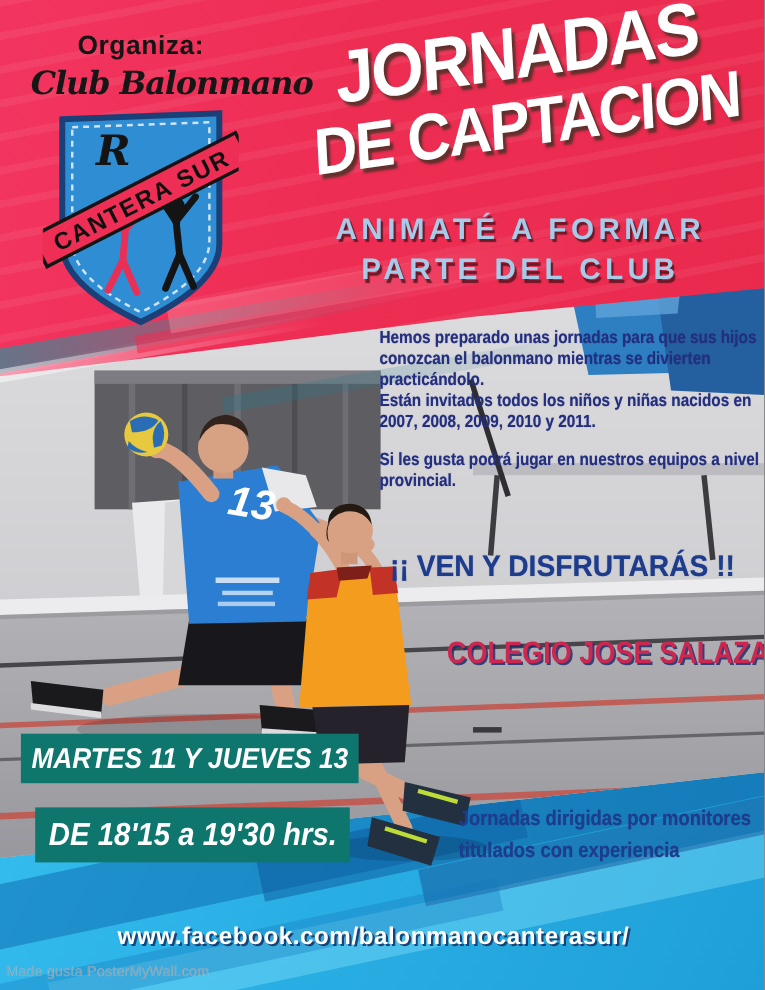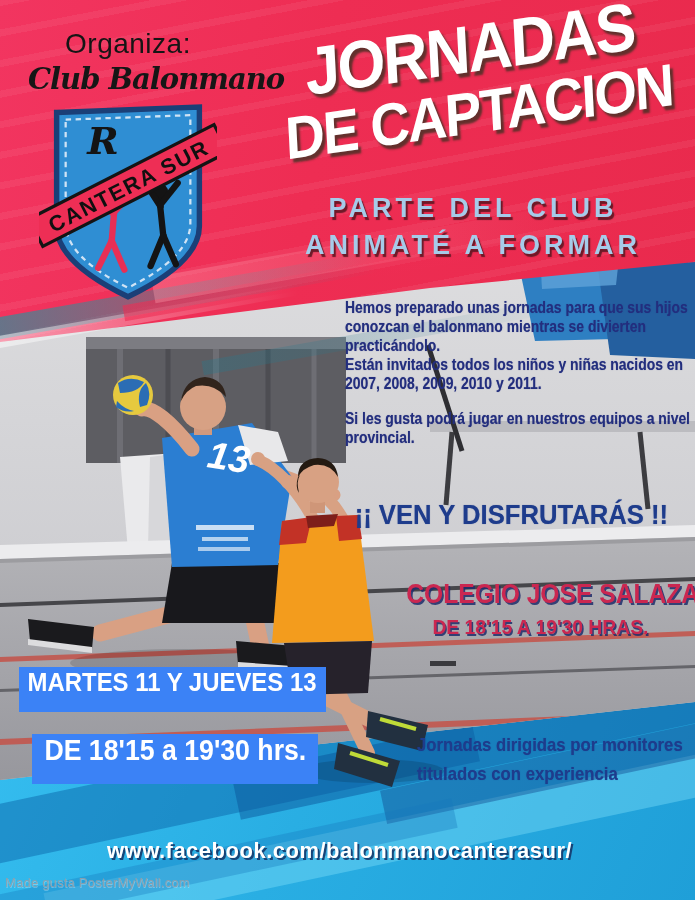--- a/index.html
+++ b/index.html
@@ -41,21 +41,21 @@
                background:linear-gradient(90deg,rgba(255,255,255,.55),rgba(255,255,255,0)); }
   .streak.t3 { left:120px; top:262px; width:500px; height:16px;
                background:linear-gradient(90deg,rgba(238,45,83,.6),rgba(238,45,83,0)); }
   .streak.t4 { left:150px; top:240px; width:430px; height:26px;
                background:linear-gradient(90deg,rgba(255,160,175,.35),rgba(255,160,175,0)); }
   .streak.t5 { left:200px; top:330px; width:360px; height:14px;
                background:linear-gradient(90deg,rgba(40,120,140,.35),rgba(40,120,140,0)); }
 
   
   .logo-block { position:absolute; left:28px; top:28px; width:200px; z-index:6; text-align:center; }
-  .organiza { font-size:28px; font-weight:normal; color:#151515; letter-spacing:.5px; }
+  .organiza { font-size:24px; font-weight:bold; color:#151515; letter-spacing:.5px; }
   .club-script {
     font-family:"DejaVu Serif", serif; font-style:italic; font-weight:bold;
     font-size:29px; color:#161616; margin-top:2px; white-space:nowrap; letter-spacing:-1px;
   }
   .crest { margin-top:2px; }
 
   
   .title-block { position:absolute; left:252px; top:16px; width:444px; z-index:6;
     transform:rotate(-8deg); text-align:center; }
   .title-l1, .title-l2 {
@@ -88,21 +88,21 @@
   
   .venue-block { position:absolute; left:385px; top:578px; width:310px; z-index:6; text-align:center; }
   .venue-name { display:inline-block; color:#cb2750; font-weight:bold; font-size:28px;
     white-space:nowrap; transform:scaleX(.88); letter-spacing:0;
     text-shadow:2px 2px 0 rgba(29,45,107,.85); }
   .venue-time { display:inline-block; color:#cb2750; font-weight:bold; font-size:21px; margin-top:5px;
     white-space:nowrap; transform:scaleX(.92);
     text-shadow:1.5px 1.5px 0 rgba(29,45,107,.85); }
 
   
-  .bar { position:absolute; z-index:6; background:#3b82f6; display:flex; align-items:flex-start; justify-content:center; }
+  .bar { position:absolute; z-index:6; background:#0f766e; display:flex; align-items:center; justify-content:center;font-style:italic; }
   .bar1 { left:19px; top:667px; width:307px; height:45px; }
   .bar2 { left:32px; top:716px; width:286px; height:50px;margin-top:18px; }
   .bar-text { color:#fff; font-weight:bold; white-space:nowrap; transform:scaleX(.92); }
   .bar1 .bar-text { font-size:26px; }
   .bar2 .bar-text { font-size:29px; }
 
   
   .monitors-block { position:absolute; left:417px; top:730px; width:300px; z-index:6;
     transform:scaleX(.88); transform-origin:0 0; }
   .monitors-line { color:#1e3c8c; font-weight:bold; font-size:19px; line-height:29px;
@@ -287,40 +287,39 @@
       </svg>
     </div>
   </div>
 
   <div class="title-block">
     <div><span class="title-l1">JORNADAS</span></div>
     <div><span class="title-l2">DE CAPTACION</span></div>
   </div>
 
   <div class="subtitle-block">
+    <div class="subtitle-line">ANIMATÉ A FORMAR</div>
     <div class="subtitle-line">PARTE DEL CLUB</div>
-    <div class="subtitle-line">ANIMATÉ A FORMAR</div>
   </div>
 
   <div class="intro-block">
     <div class="intro-line">Hemos preparado unas jornadas para que sus hijos</div>
     <div class="intro-line">conozcan el balonmano mientras se divierten</div>
     <div class="intro-line">practicándolo.</div>
     <div class="intro-line">Están invitados todos los niños y niñas nacidos en</div>
     <div class="intro-line">2007, 2008, 2009, 2010 y 2011.</div>
     <div class="intro-line gap"></div>
     <div class="intro-line">Si les gusta podrá jugar en nuestros equipos a nivel</div>
     <div class="intro-line">provincial.</div>
   </div>
 
   <div class="slogan">¡¡  VEN Y DISFRUTARÁS !!</div>
 
   <div class="venue-block">
     <div><span class="venue-name">COLEGIO JOSE SALAZAR</span></div>
-    <div><span class="venue-time">DE 18'15 A 19'30  HRAS.</span></div>
   </div>
 
   <div class="bar bar1">
     <span class="bar-text">MARTES 11 Y JUEVES 13</span>
   </div>
   <div class="bar bar2">
     <span class="bar-text">DE 18'15 a 19'30 hrs.</span>
   </div>
 
   <div class="monitors-block">

